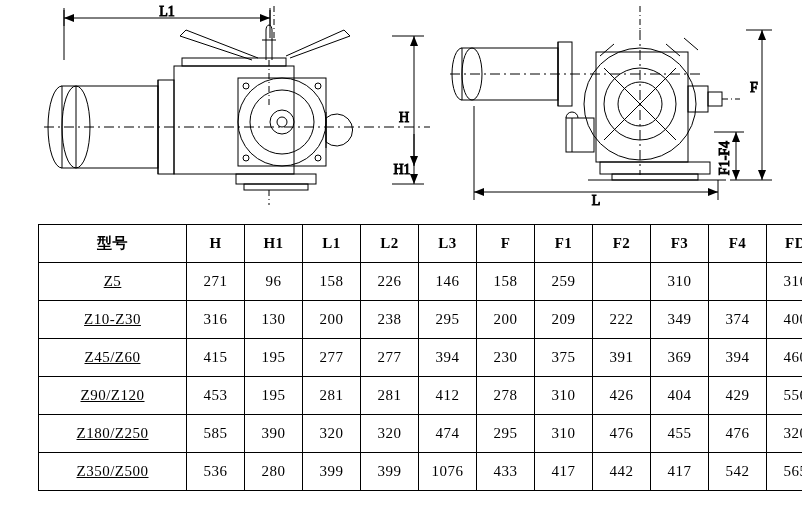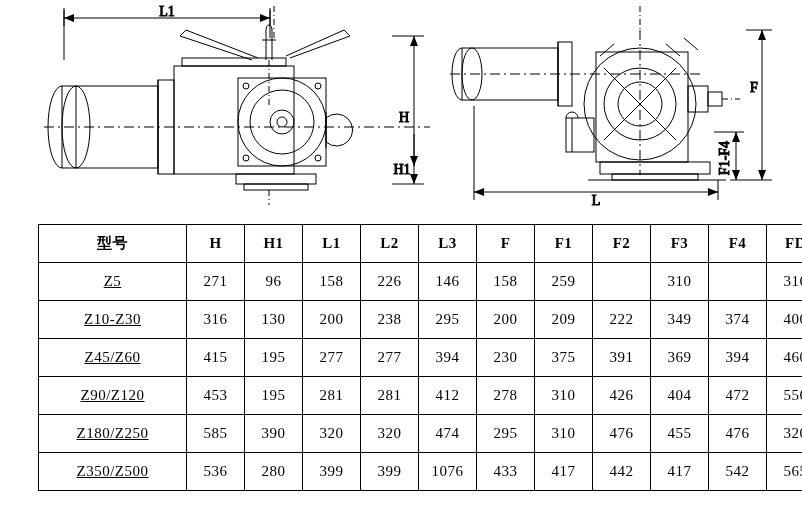--- a/index.html
+++ b/index.html
@@ -293,21 +293,21 @@
           <td class="model-cell">Z90/Z120</td>
           <td>453</td>
           <td>195</td>
           <td>281</td>
           <td>281</td>
           <td>412</td>
           <td>278</td>
           <td>310</td>
           <td>426</td>
           <td>404</td>
-          <td>472</td>
+          <td>429</td>
           <td>556</td>
         </tr>
         <tr>
           <td class="model-cell">Z180/Z250</td>
           <td>585</td>
           <td>390</td>
           <td>320</td>
           <td>320</td>
           <td>474</td>
           <td>295</td>

